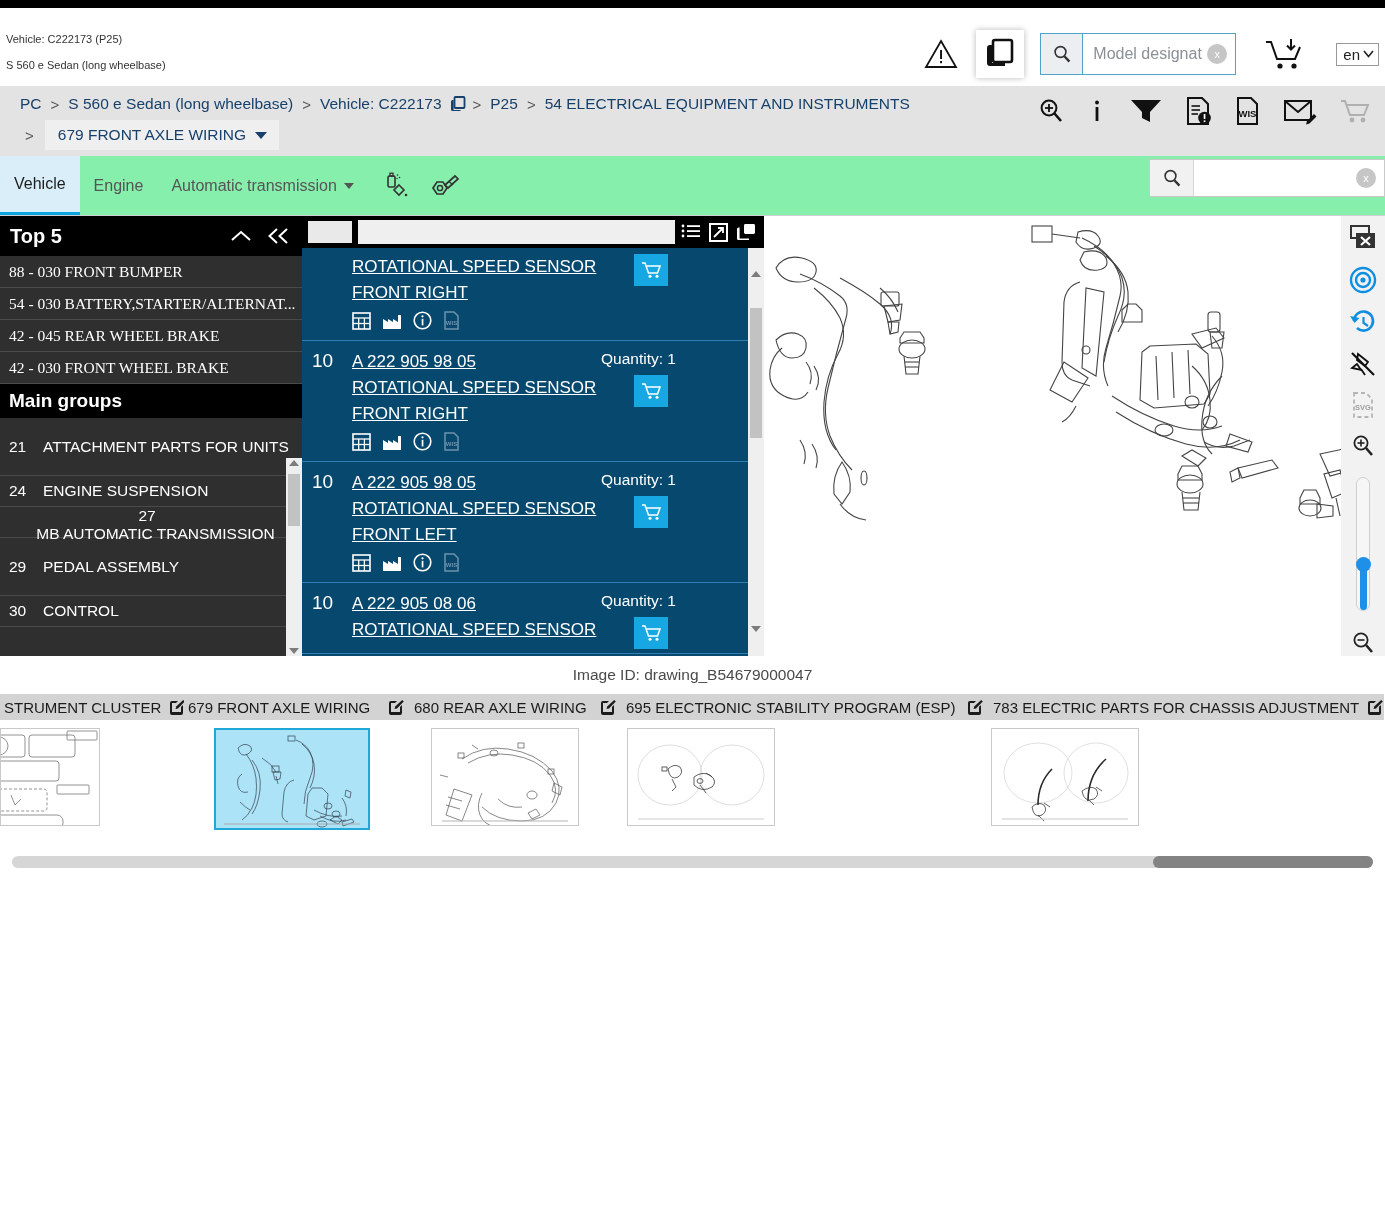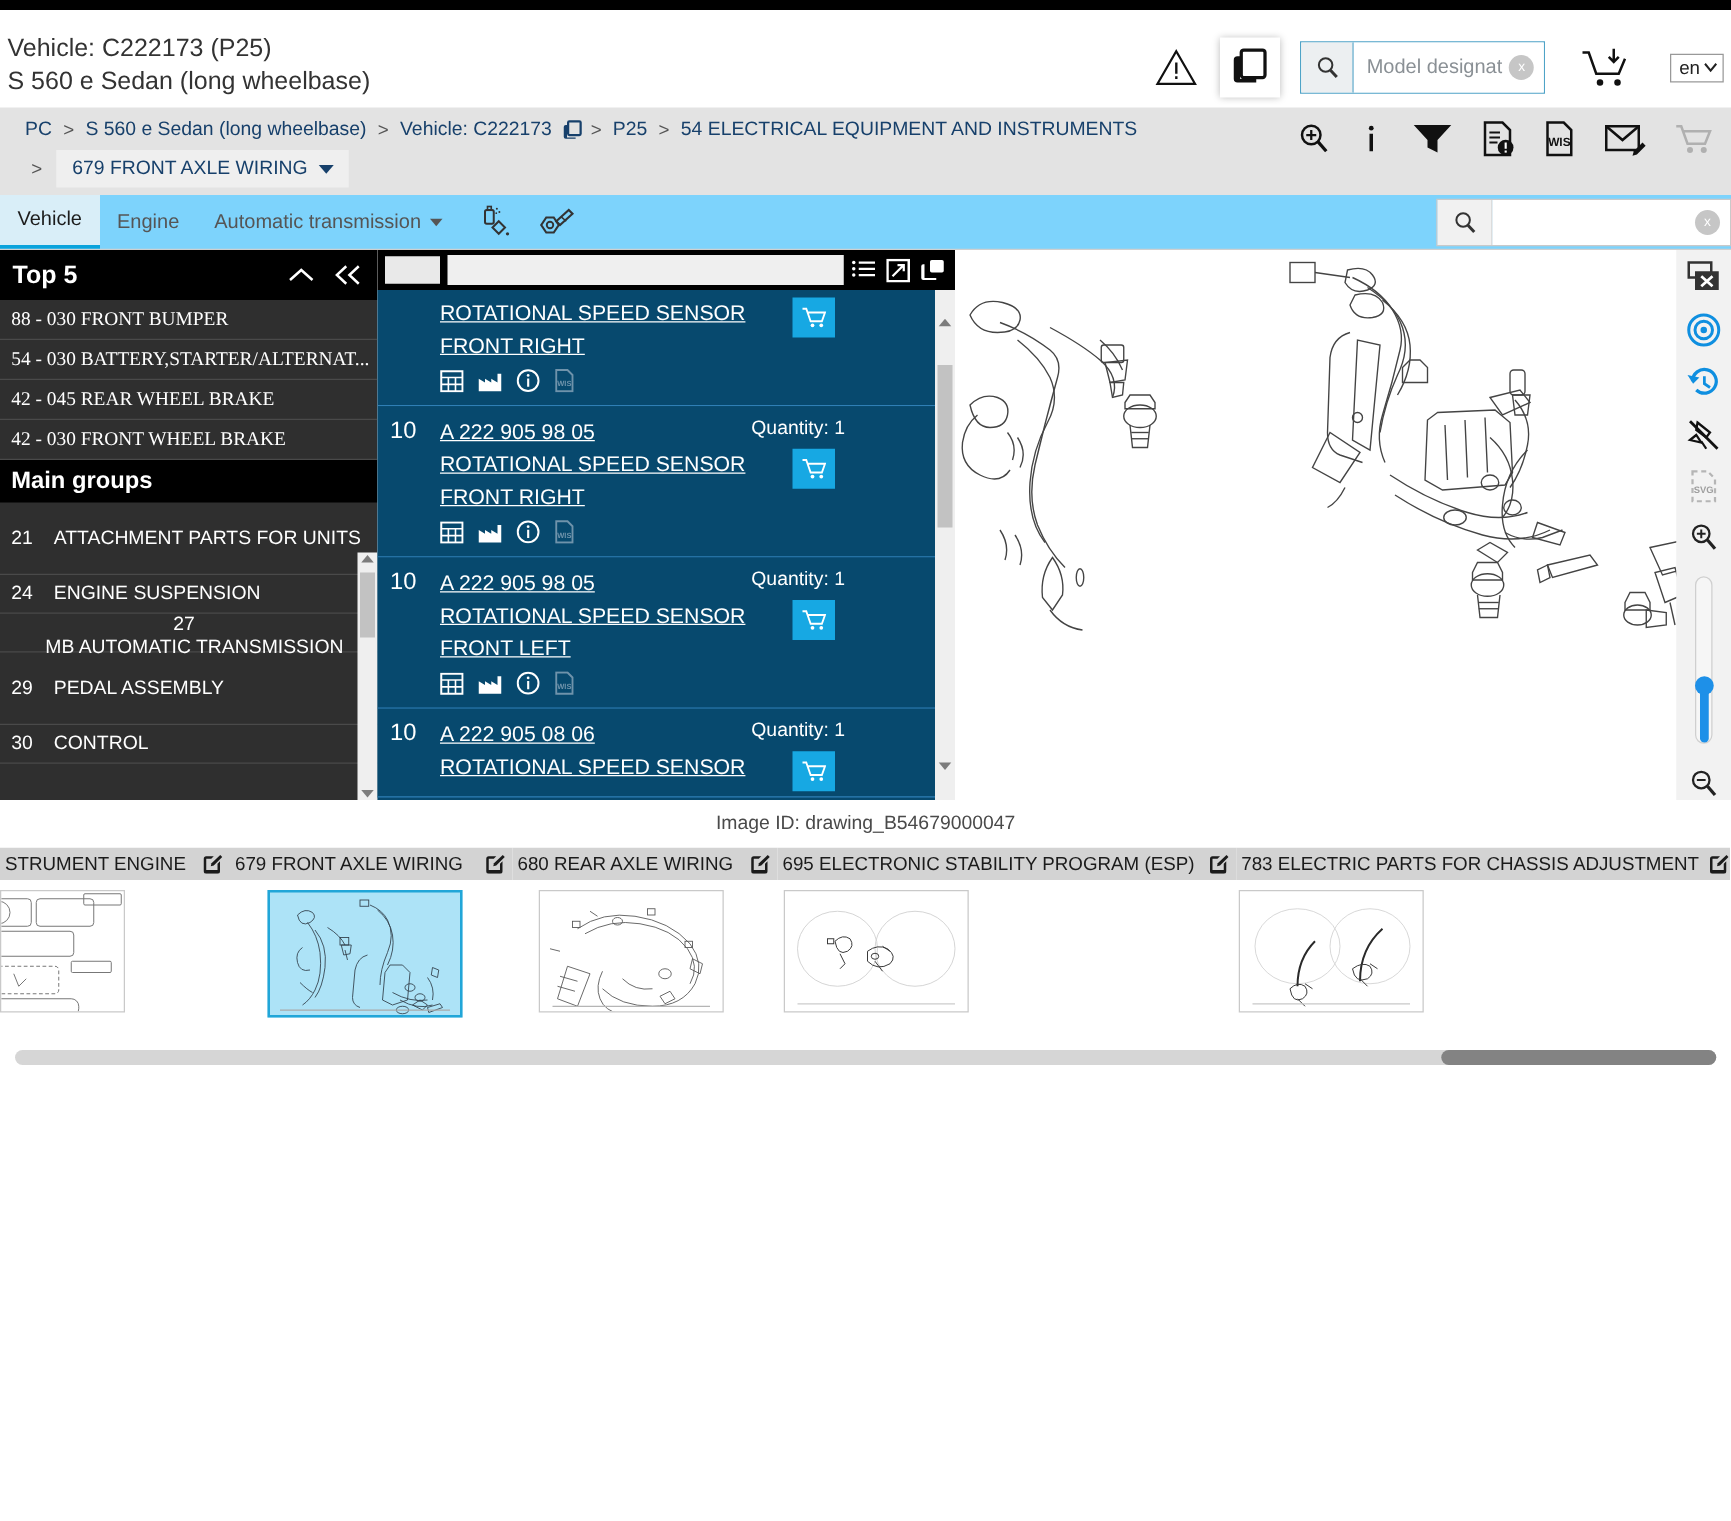--- a/index.html
+++ b/index.html
@@ -13,21 +13,21 @@
   .top-strip { height: 8px; background: #000; }
 
   
   .header {
     position: relative;
     height: 78px;
     background: #fff;
     display: flex; align-items: flex-start;
   }
   .veh-info { padding: 18px 0 0 6px; }
-  .veh-line { font-size: 20px; color: #333; line-height: 26px; }
+  .veh-line { font-size: 11px; color: #333; line-height: 26px; }
   .header-right {
     position: absolute; right: 0; top: 0;
     height: 92px;
     display: flex; align-items: center; gap: 0;
   }
   .warn-icon { width: 42px; height: 42px; display:flex; align-items:center; justify-content:center; margin-right: 14px;}
   .copy-btn {
     width: 48px; height: 48px; background:#fff;
     box-shadow: 0 0 6px rgba(0,0,0,.28);
     display:flex;align-items:center;justify-content:center;
@@ -75,21 +75,21 @@
     margin-left:4px;
   }
   .caret { width:0;height:0;border-left:6px solid transparent;border-right:6px solid transparent;border-top:7px solid #17406b; }
   .crumb-tools {
     position:absolute; right:14px; top:10px;
     display:flex; align-items:center; gap:22px;
   }
 
   
   .tab-bar {
-    height:44px; background:#7dd3fc; display:flex; align-items:stretch;
+    height:60px; background:#86efac; display:flex; align-items:stretch;
     border-bottom:1px solid #cfcfcf; position:relative;
   }
   .tab {
     display:flex;align-items:center; padding:0 14px; font-size:16px; color:#555;
   }
   .tab.active { background:#d9eef8; color:#1c1c1c; border-bottom:3px solid #0aa3dc; }
   .tab .tcaret { width:0;height:0;border-left:5px solid transparent;border-right:5px solid transparent;border-top:6px solid #555; margin-left:7px;}
   .tabicons { display:flex; align-items:center; gap:16px; padding-left:14px; }
   .tab-search {
     position:absolute; right:0; top:3px;
@@ -786,21 +786,21 @@
     </span>
   </div>
 </div>
 
 <div class="img-id">Image ID: drawing_B54679000047</div>
 
 <div class="thumbs">
 
   <div class="thumb-col" style="width:184px;">
     <div class="thumb-label">
-      <span>STRUMENT ENGINE</span>
+      <span>STRUMENT CLUSTER</span>
       <span>
         <svg width="16" height="16" viewBox="0 0 16 16">
             <path d="M1 4 a2 2 0 0 1 2 -2 h6 l-2 2 H3 v9 h9 V8 l2 -2 v8 a2 2 0 0 1 -2 2 H3 a2 2 0 0 1 -2 -2 z" fill="#1b1b1b"></path>
             <path d="M14.2 1 L15.8 2.6 L9 9.4 L6.6 10 L7.2 7.6 z" fill="#1b1b1b"></path>
           </svg>
       </span>
     </div>
     <div class="thumb-img" style="width:100px;margin-left:0;">
       <svg width="100" height="96" viewBox="0 0 100 96">
         <g stroke="#777" fill="none" stroke-width="0.8">

